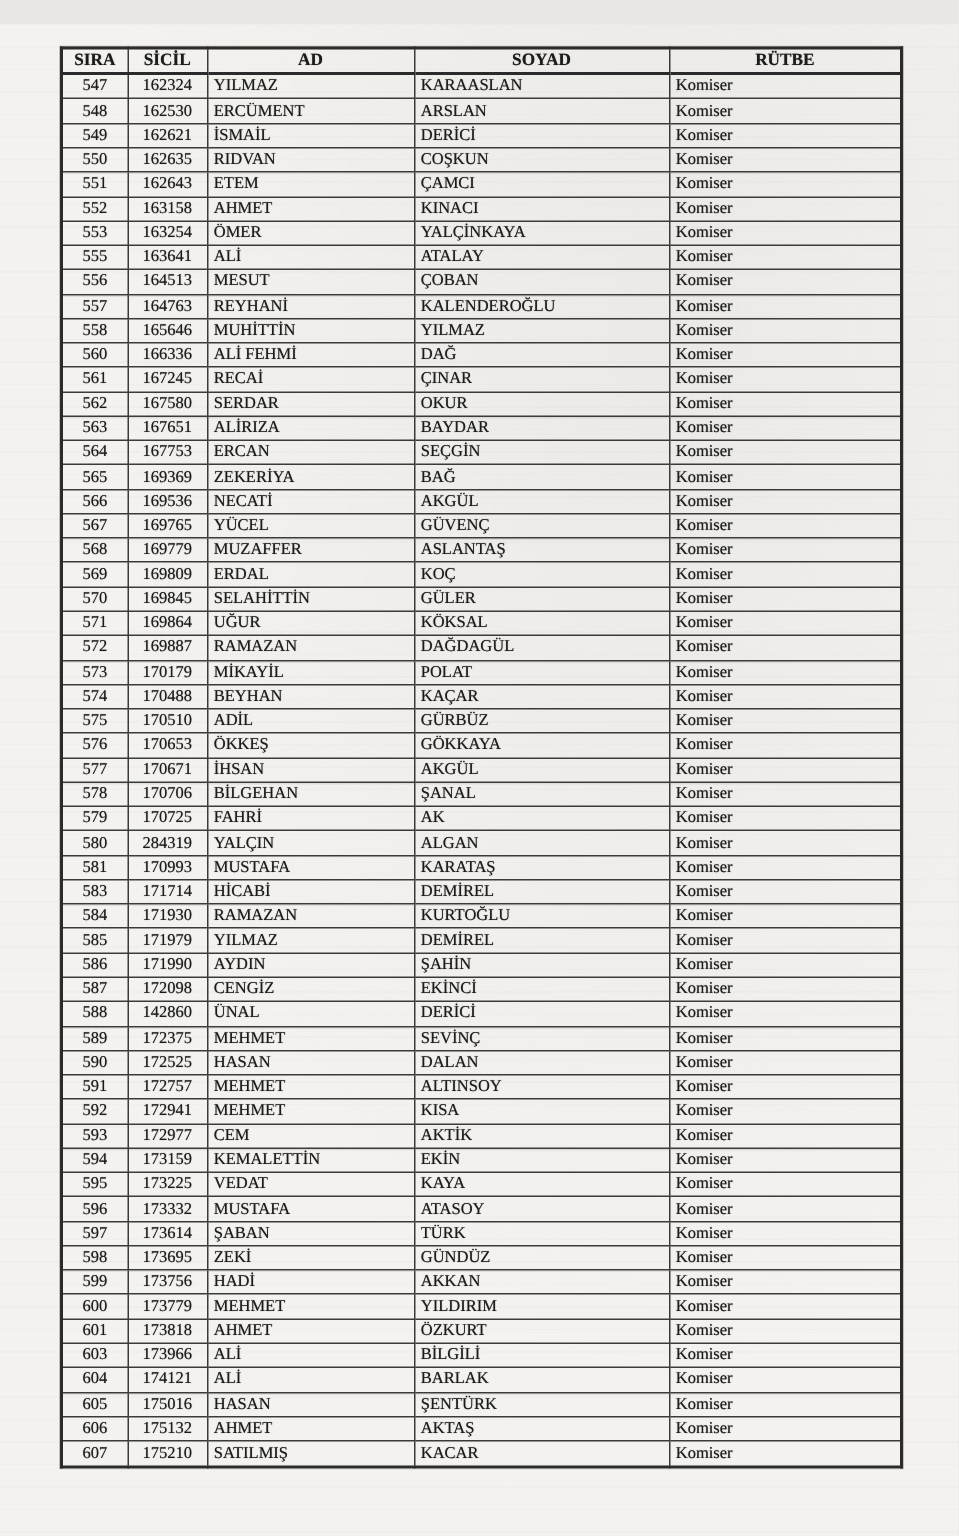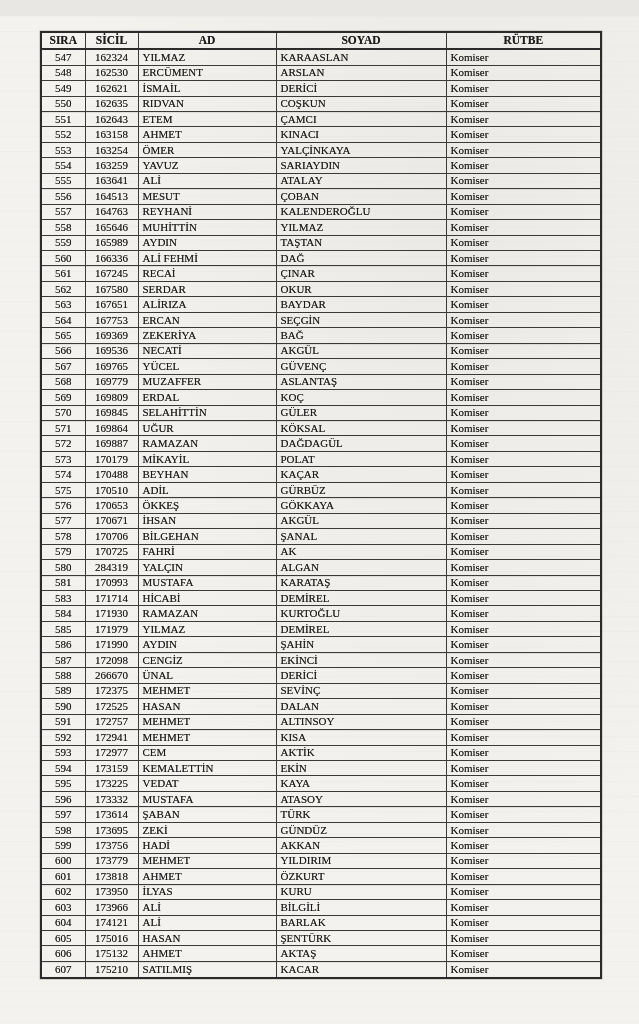--- a/index.html
+++ b/index.html
@@ -123,27 +123,20 @@
           <td class="al-l">Komiser</td>
         </tr>
         <tr>
           <td class="al-c">553</td>
           <td class="al-c">163254</td>
           <td class="al-l">ÖMER</td>
           <td class="al-l">YALÇİNKAYA</td>
           <td class="al-l">Komiser</td>
         </tr>
         <tr>
-          <td class="al-c">554</td>
-          <td class="al-c">163259</td>
-          <td class="al-l">YAVUZ</td>
-          <td class="al-l">SARIAYDIN</td>
-          <td class="al-l">Komiser</td>
-        </tr>
-        <tr>
           <td class="al-c">555</td>
           <td class="al-c">163641</td>
           <td class="al-l">ALİ</td>
           <td class="al-l">ATALAY</td>
           <td class="al-l">Komiser</td>
         </tr>
         <tr>
           <td class="al-c">556</td>
           <td class="al-c">164513</td>
           <td class="al-l">MESUT</td>
@@ -158,27 +151,20 @@
           <td class="al-l">Komiser</td>
         </tr>
         <tr>
           <td class="al-c">558</td>
           <td class="al-c">165646</td>
           <td class="al-l">MUHİTTİN</td>
           <td class="al-l">YILMAZ</td>
           <td class="al-l">Komiser</td>
         </tr>
         <tr>
-          <td class="al-c">559</td>
-          <td class="al-c">165989</td>
-          <td class="al-l">AYDIN</td>
-          <td class="al-l">TAŞTAN</td>
-          <td class="al-l">Komiser</td>
-        </tr>
-        <tr>
           <td class="al-c">560</td>
           <td class="al-c">166336</td>
           <td class="al-l">ALİ FEHMİ</td>
           <td class="al-l">DAĞ</td>
           <td class="al-l">Komiser</td>
         </tr>
         <tr>
           <td class="al-c">561</td>
           <td class="al-c">167245</td>
           <td class="al-l">RECAİ</td>
@@ -355,21 +341,21 @@
         </tr>
         <tr>
           <td class="al-c">587</td>
           <td class="al-c">172098</td>
           <td class="al-l">CENGİZ</td>
           <td class="al-l">EKİNCİ</td>
           <td class="al-l">Komiser</td>
         </tr>
         <tr>
           <td class="al-c">588</td>
-          <td class="al-c">266670</td>
+          <td class="al-c">142860</td>
           <td class="al-l">ÜNAL</td>
           <td class="al-l">DERİCİ</td>
           <td class="al-l">Komiser</td>
         </tr>
         <tr>
           <td class="al-c">589</td>
           <td class="al-c">172375</td>
           <td class="al-l">MEHMET</td>
           <td class="al-l">SEVİNÇ</td>
           <td class="al-l">Komiser</td>
@@ -449,27 +435,20 @@
           <td class="al-c">173779</td>
           <td class="al-l">MEHMET</td>
           <td class="al-l">YILDIRIM</td>
           <td class="al-l">Komiser</td>
         </tr>
         <tr>
           <td class="al-c">601</td>
           <td class="al-c">173818</td>
           <td class="al-l">AHMET</td>
           <td class="al-l">ÖZKURT</td>
-          <td class="al-l">Komiser</td>
-        </tr>
-        <tr>
-          <td class="al-c">602</td>
-          <td class="al-c">173950</td>
-          <td class="al-l">İLYAS</td>
-          <td class="al-l">KURU</td>
           <td class="al-l">Komiser</td>
         </tr>
         <tr>
           <td class="al-c">603</td>
           <td class="al-c">173966</td>
           <td class="al-l">ALİ</td>
           <td class="al-l">BİLGİLİ</td>
           <td class="al-l">Komiser</td>
         </tr>
         <tr>

